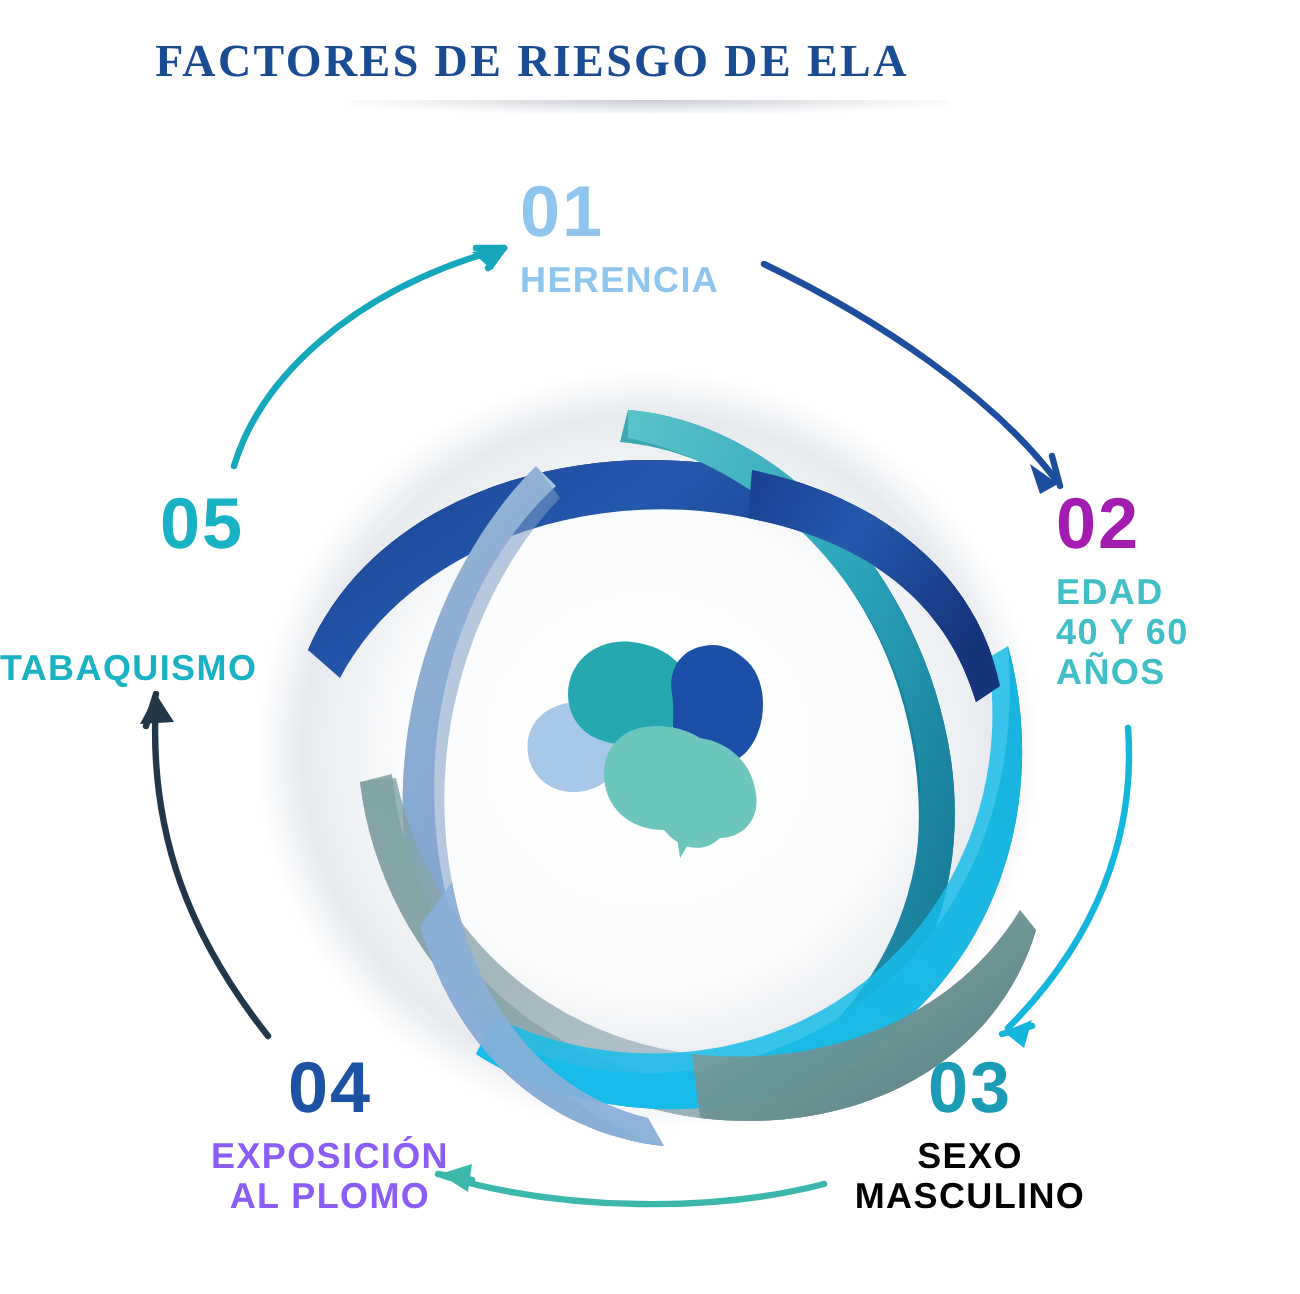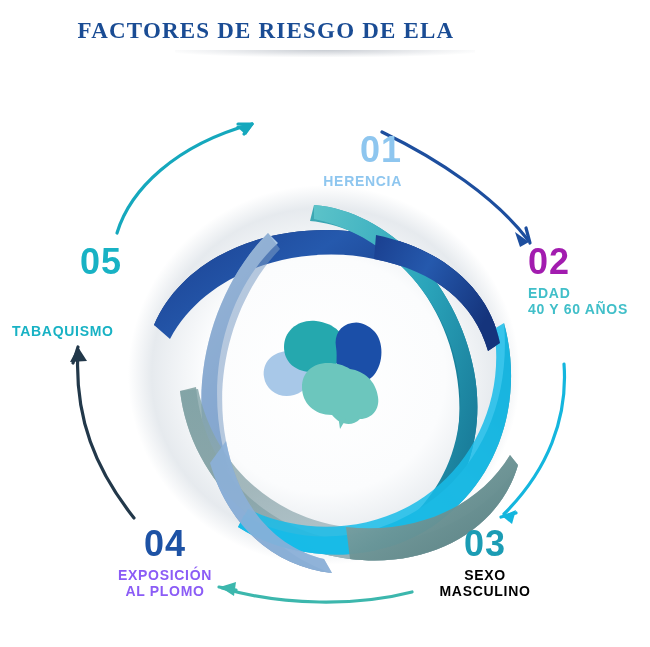--- a/index.html
+++ b/index.html
@@ -62,35 +62,35 @@
 
   
   .step { position: absolute; }
   .step-num {
     font-size: 36px;
     font-weight: bold;
     letter-spacing: 1px;
     line-height: 1;
   }
   .step-txt {
-    font-size: 14px;
+    font-size: 18px;
     font-weight: bold;
     letter-spacing: 0.7px;
     line-height: 1.12;
     margin-top: 6px;
     white-space: pre-line;
   }
 
-  #step-01 { left: 232px; top: 88px; width: 170px; text-align: right; margin-top: 44px; }
+  #step-01 { left: 260px; top: 88px; width: 170px; text-align: left; }
   #step-02 { left: 528px; top: 244px; width: 122px; text-align: left; }
   #step-03 { left: 400px; top: 526px; width: 170px; text-align: center; }
   #step-04 { left: 80px; top: 526px; width: 170px; text-align: center; }
   #step-05 { left: 0px;  top: 244px; width: 122px; text-align: right; }
   #step-05 .step-num { display: block; text-align: right; }
-  #step-05 .step-txt { text-align: left; padding-left: 12px; margin-top: 44px; }
+  #step-05 .step-txt { text-align: left; padding-left: 0; margin-top: 44px; }
 </style>
 </head>
 <body>
 
 <div id="infographic">
 
   <div id="title">FACTORES DE RIESGO DE ELA</div>
   <div id="title-underline"></div>
 
   <div id="knot-wrap">

